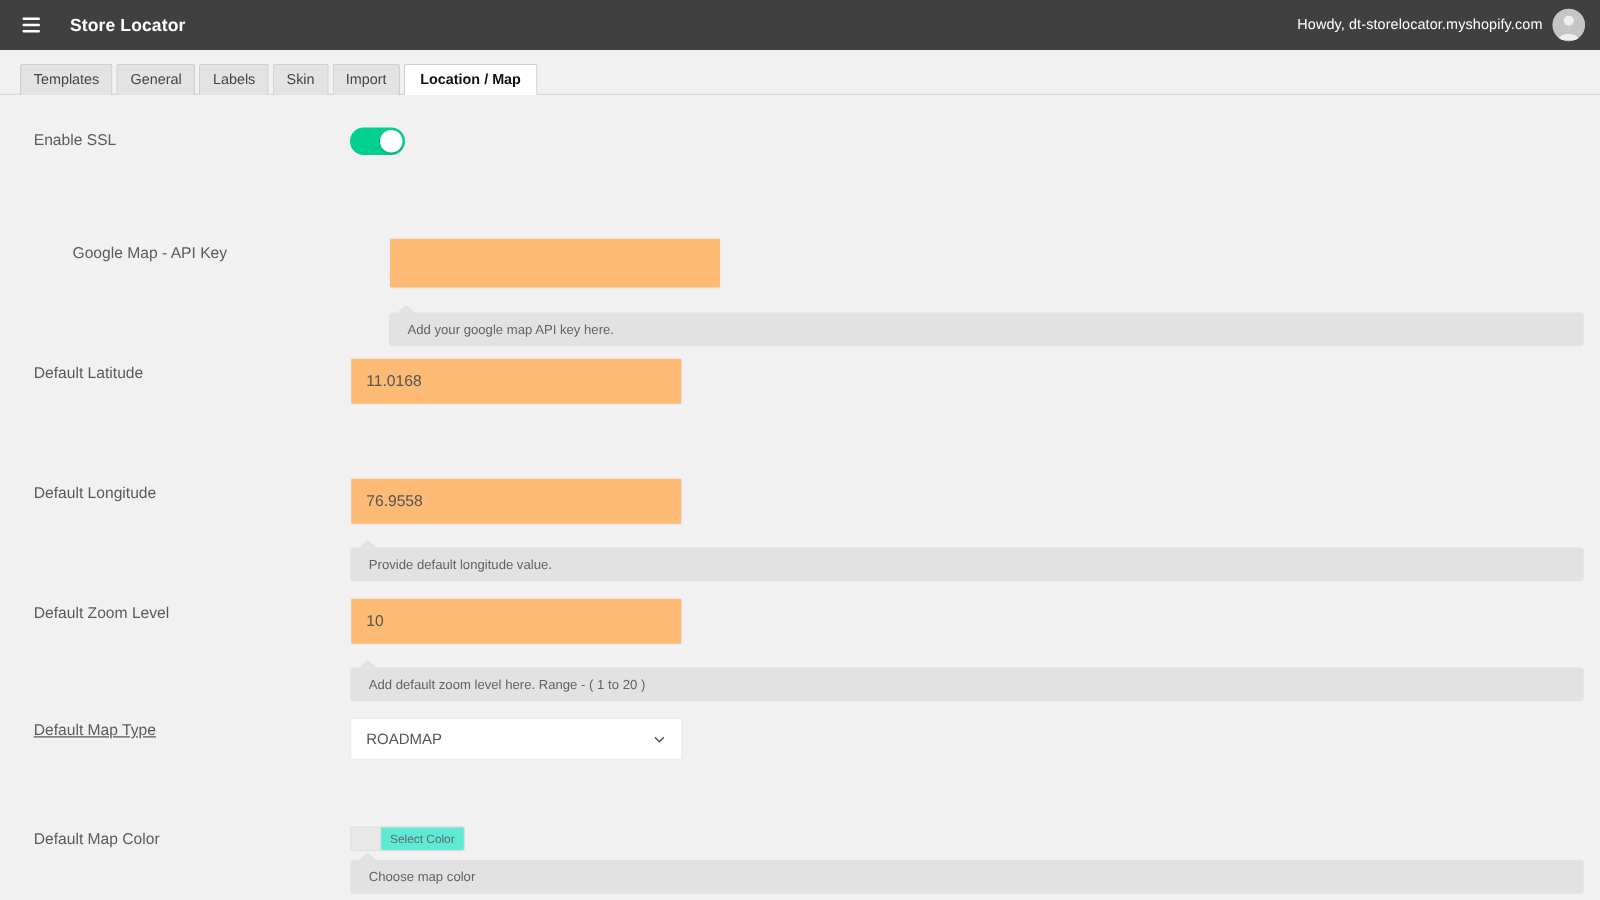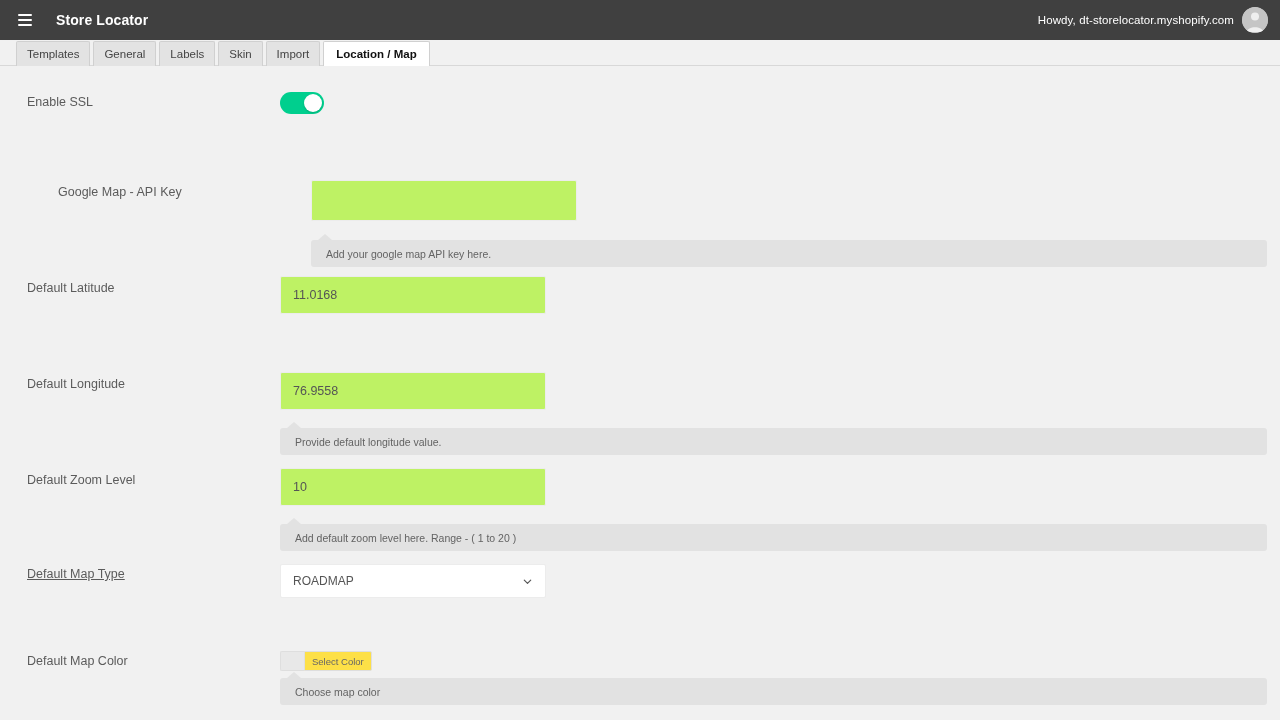--- a/index.html
+++ b/index.html
@@ -75,21 +75,21 @@
     height: 26px;
     border-radius: 50%;
     background: #c9c9c9;
     display: block;
     overflow: hidden;
     flex: 0 0 auto;
   }
 
   
   .tabbar {
-    height: 26px;
+    height: 36px;
     background: #f1f1f1;
     display: flex;
     align-items: flex-end;
     padding-left: 16px;
     border-bottom: 1px solid #d8d8d8;
     position: relative;
   }
 
   .tab {
     font-size: 11.5px;
@@ -138,21 +138,21 @@
   }
 
   .row-field {
     flex: 1 1 auto;
     position: relative;
   }
 
   .control-input {
     width: 266px;
     height: 38px;
-    background: #bef264;
+    background: #fdba74;
     border: 1px solid #ececec;
     border-radius: 2px;
     padding: 0 12px;
     font-family: "Liberation Sans", sans-serif;
     font-size: 12.5px;
     color: #555;
     display: flex;
     align-items: center;
     outline: none;
   }
@@ -208,21 +208,21 @@
   }
   .color-swatch {
     width: 24px;
     background: #e8e8e8;
     border: 1px solid #dedede;
     border-right: none;
     border-radius: 2px 0 0 2px;
     cursor: pointer;
   }
   .color-btn {
-    background: #fde047;
+    background: #5eead4;
     border: 1px solid #dedede;
     border-radius: 0 2px 2px 0;
     font-family: "Liberation Sans", sans-serif;
     font-size: 9.5px;
     color: #666;
     padding: 0 7px;
     display: flex;
     align-items: center;
     cursor: pointer;
     white-space: nowrap;

